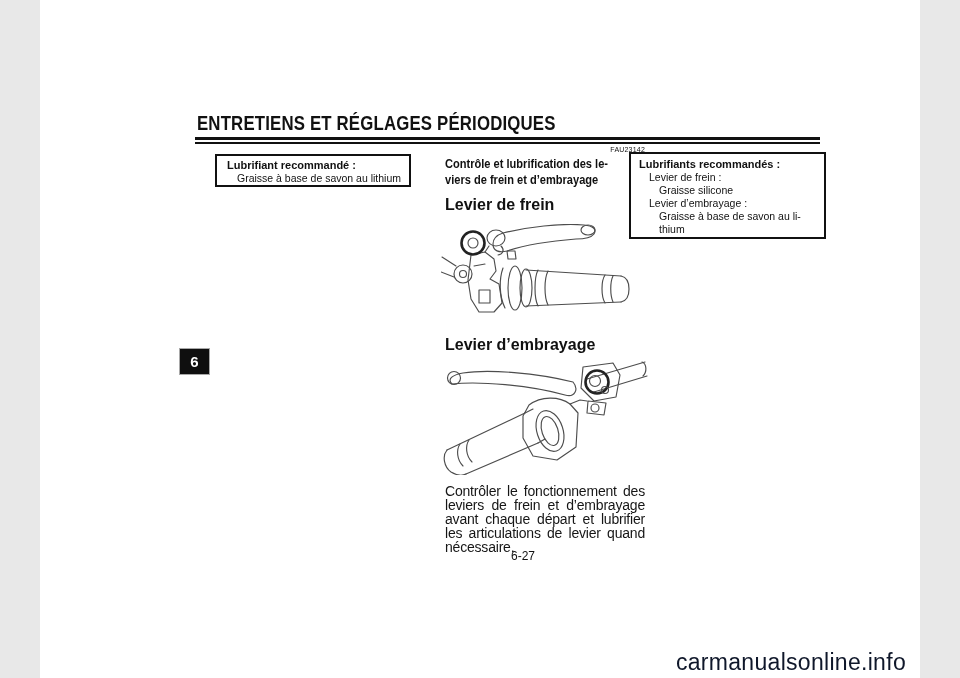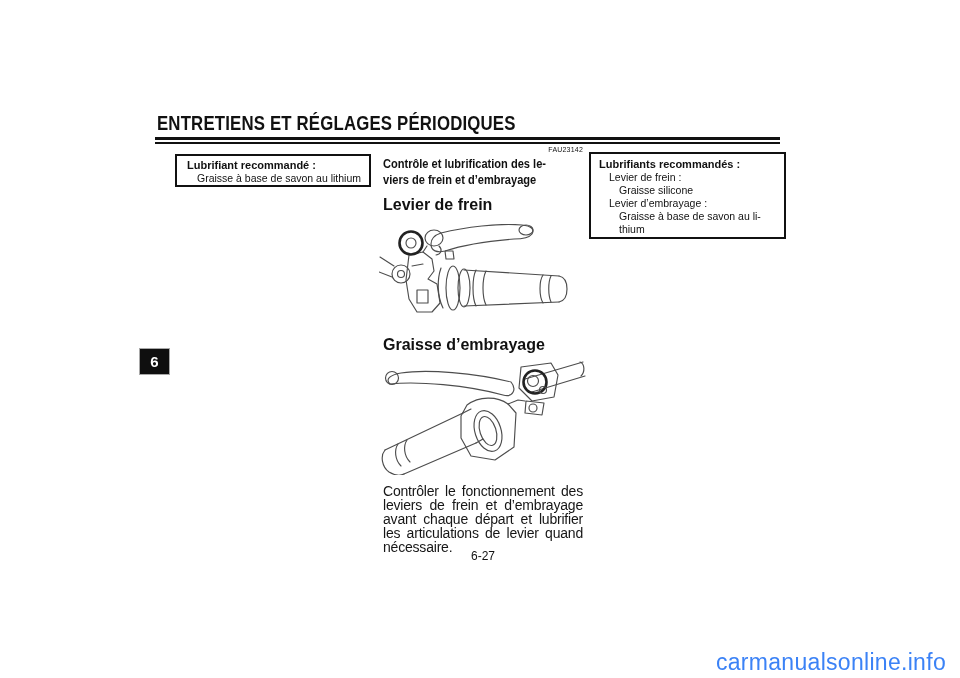--- a/index.html
+++ b/index.html
@@ -1,17 +1,17 @@
 <!DOCTYPE html>
 <html><head>
 <meta charset="utf-8">
 <style>
   html,body { margin:0; padding:0; background:#e8e8e8; }
   .page {
-    position:relative; width:960px; height:678px; margin:0 auto;
+    position:relative; width:880px; height:678px; margin:0 auto;
     background:#ffffff; overflow:hidden;
     font-family:"Liberation Sans", sans-serif; color:#111;
   }
   
   .hdr-title {
     position:absolute; left:157px; top:112px;
     font-size:20px; font-weight:bold; white-space:nowrap;
     transform:scaleX(0.84); transform-origin:left top; letter-spacing:0.2px;
   }
   .hdr-rule {
@@ -22,21 +22,21 @@
   .spec-box {
     position:absolute; box-sizing:border-box; border:2px solid #111;
     background:#fff; font-size:10.5px; line-height:13px; white-space:nowrap;
   }
   .box-left  { left:175px; top:154px; width:196px; height:33px; padding:3px 4px 3px 10px; }
   .box-right { left:589px; top:152px; width:197px; height:87px; padding:4px 4px 4px 8px; }
   .spec-title { font-weight:bold; font-size:11px; }
   .ind1 { padding-left:10px; }
   .ind2 { padding-left:20px; }
   
-  .article { position:absolute; left:383px; top:146px; width:200px; }
+  .article { position:absolute; left:405px; top:146px; width:200px; }
   .ref-code { text-align:right; font-size:7px; line-height:8px; letter-spacing:0.2px; }
   .article h2 {
     margin:2px 0 0 0; font-size:13.5px; line-height:15.5px; font-weight:bold;
     white-space:nowrap; transform:scaleX(0.82); transform-origin:left top;
   }
   .fig-label { font-weight:bold; font-size:16px; line-height:13px; }
   .fig-label1 { margin-top:11px; }
   .fig-label2 { margin-top:2px; }
   .fig { display:block; }
   .fig-1 { margin:13px 0 0 -4px; }
@@ -51,21 +51,21 @@
   }
   
   .section-tab {
     position:absolute; left:139px; top:348px; width:31px; height:27px;
     background:#0f0f0f; border:1px solid #a8a8a8; box-sizing:border-box;
     color:#fff; font-size:15px; font-weight:bold;
     display:flex; align-items:center; justify-content:center;
   }
   .watermark {
     position:absolute; right:14px; bottom:2px;
-    font-size:23px; color:#3b82f6; letter-spacing:0.3px; white-space:nowrap;
+    font-size:23px; color:#0f172a; letter-spacing:0.3px; white-space:nowrap;
   }
   
   .fig path, .fig circle, .fig ellipse, .fig line {
     fill:none; stroke:#4d4d4d; stroke-width:1.15;
     stroke-linecap:round; stroke-linejoin:round;
   }
   .fig .bold-ring { stroke:#222; stroke-width:2.6; }
 </style>
 </head>
 <body>
@@ -123,21 +123,21 @@
       <ellipse cx="85" cy="64" rx="6" ry="19"></ellipse>
       <path d="M85,46 L180,52"></path>
       <path d="M85,82 L180,78"></path>
       <path d="M180,52 C185,53 188,57 188,65 C188,72 185,77 180,78"></path>
       <path d="M97,46 C93,54 93,74 97,82"></path>
       <path d="M107,47 C103,55 103,73 107,81"></path>
       <path d="M164,51 C160,57 160,72 164,79"></path>
       <path d="M172,52 C169,58 169,71 172,78"></path>
     </svg>
 
-    <div class="fig-label fig-label2">Graisse d’embrayage</div>
+    <div class="fig-label fig-label2">Levier d’embrayage</div>
 
     <svg class="fig fig-2" width="212" height="120" viewBox="0 0 212 120">
 
       <path d="M150,24 L208,7"></path>
       <path d="M157,37 L210,21"></path>
       <path d="M205,7 C210,9 210,17 206,21"></path>
 
       <path d="M136,27 C100,18 52,14 26,18 C15,20 10,24 15,29 C42,26 92,30 128,40 C138,43 142,34 136,27"></path>
       <circle cx="17" cy="23" r="6.5"></circle>
 

